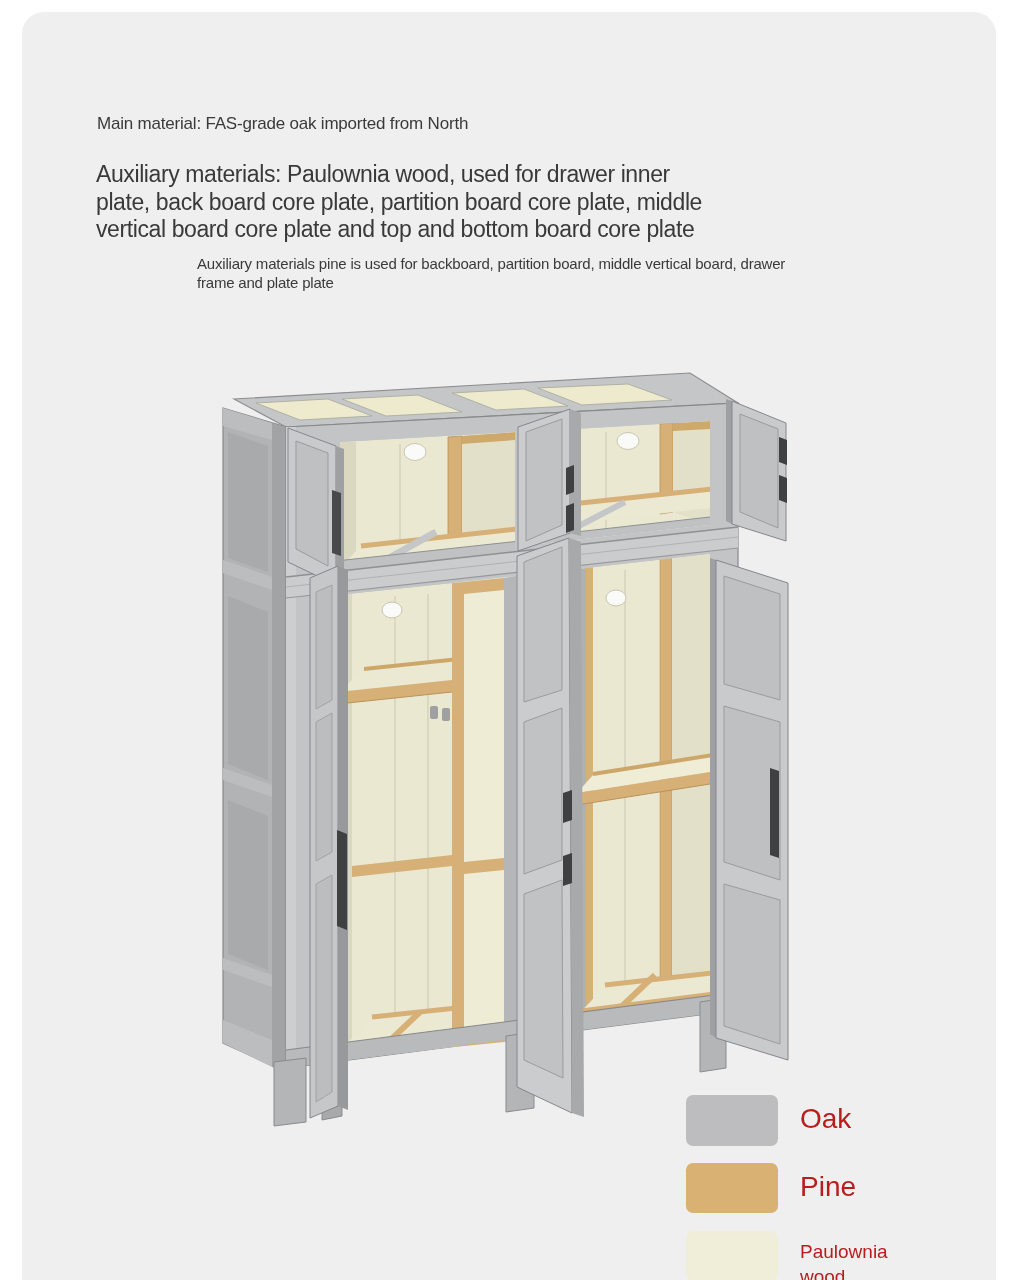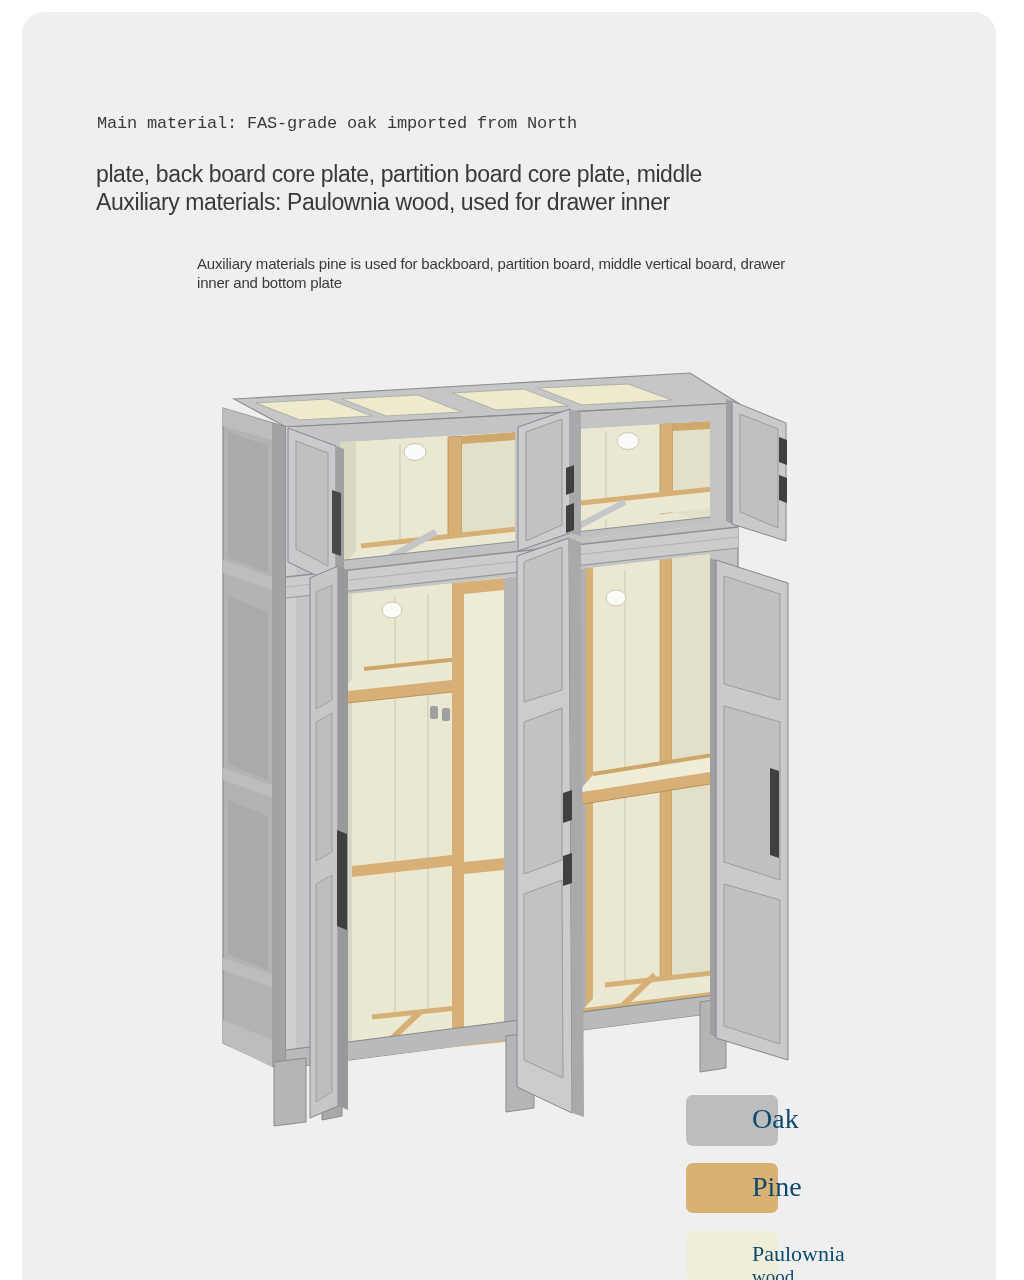--- a/index.html
+++ b/index.html
@@ -10,31 +10,31 @@
     background:#ffffff;
     font-family:"Liberation Sans","DejaVu Sans",sans-serif;
   }
   .panel{
     position:absolute;left:22px;top:12px;width:974px;height:1290px;
     background:var(--panel-bg,#efefef);
     border-radius:22px;
   }
   .txt{position:absolute;color:#3a3a3c;}
   .txt div{white-space:nowrap;}
-  #main-material{left:97px;top:114px;font-size:17px;line-height:19px;letter-spacing:-0.2px;font-family:Liberation Mono, monospace;}
+  #main-material{left:97px;top:114px;font-size:17px;line-height:19px;letter-spacing:-0.2px;}
   #aux-paulownia{left:96px;top:161px;font-size:23px;line-height:27.5px;letter-spacing:-0.4px;color:#39393b;}
   #aux-pine{left:197px;top:255px;font-size:15px;line-height:18.5px;letter-spacing:-0.2px;}
   .legend-swatch{position:absolute;left:686px;width:92px;border-radius:7px;}
   #swatch-oak{top:1095px;height:51px;}
   #swatch-pine{top:1163px;height:50px;}
   #swatch-paulownia{top:1231px;height:50px;}
-  .legend-label{position:absolute;left:752px;color:#0c4a6e;font-family:Liberation Serif, serif;}
+  .legend-label{position:absolute;left:800px;color:#b91c1c;}
   #label-oak{top:1103px;font-size:28px;}
   #label-pine{top:1171px;font-size:28px;text-align:center;}
-  #label-paulownia{top:1241px;font-size:22px;}
+  #label-paulownia{top:1241px;font-size:19px;}
   #label-paulownia2{top:1266px;font-size:19px;}
   svg{position:absolute;left:0;top:0;}
 </style>
 </head>
 <body>
 
 <div class="panel"></div>
 
 <svg width="1024" height="1280" viewBox="0 0 1024 1280">
   <defs>
@@ -220,27 +220,28 @@
     <polygon points="724,884 780,900 780,1044 724,1026" fill="#bfc0c2" stroke="#9a9b9d" stroke-width="1"></polygon>
     <polygon points="770,768 779,771 779,858 770,855" fill="#3f4042"></polygon>
   </g>
 </svg>
 
 <div class="txt" id="main-material">
   <div>Main material: FAS-grade oak imported from North</div>
 </div>
 
 <div class="txt" id="aux-paulownia">
+  <div>Auxiliary materials: Paulownia wood, used for drawer inner</div>
   <div>plate, back board core plate, partition board core plate, middle</div>
-  <div>Auxiliary materials: Paulownia wood, used for drawer inner</div>
+  <div>vertical board core plate and top and bottom board core plate</div>
 </div>
 
 <div class="txt" id="aux-pine">
   <div>Auxiliary materials pine is used for backboard, partition board, middle vertical board, drawer</div>
-  <div>inner and bottom plate</div>
+  <div>frame and plate plate</div>
 </div>
 
 <div class="legend-swatch" id="swatch-oak" style="background: rgb(189, 189, 191);"></div>
 <div class="legend-label" id="label-oak">Oak</div>
 
 <div class="legend-swatch" id="swatch-pine" style="background: rgb(217, 177, 115);"></div>
 <div class="legend-label" id="label-pine">Pine</div>
 
 <div class="legend-swatch" id="swatch-paulownia" style="background: rgb(240, 238, 216);"></div>
 <div class="legend-label" id="label-paulownia">Paulownia</div>

